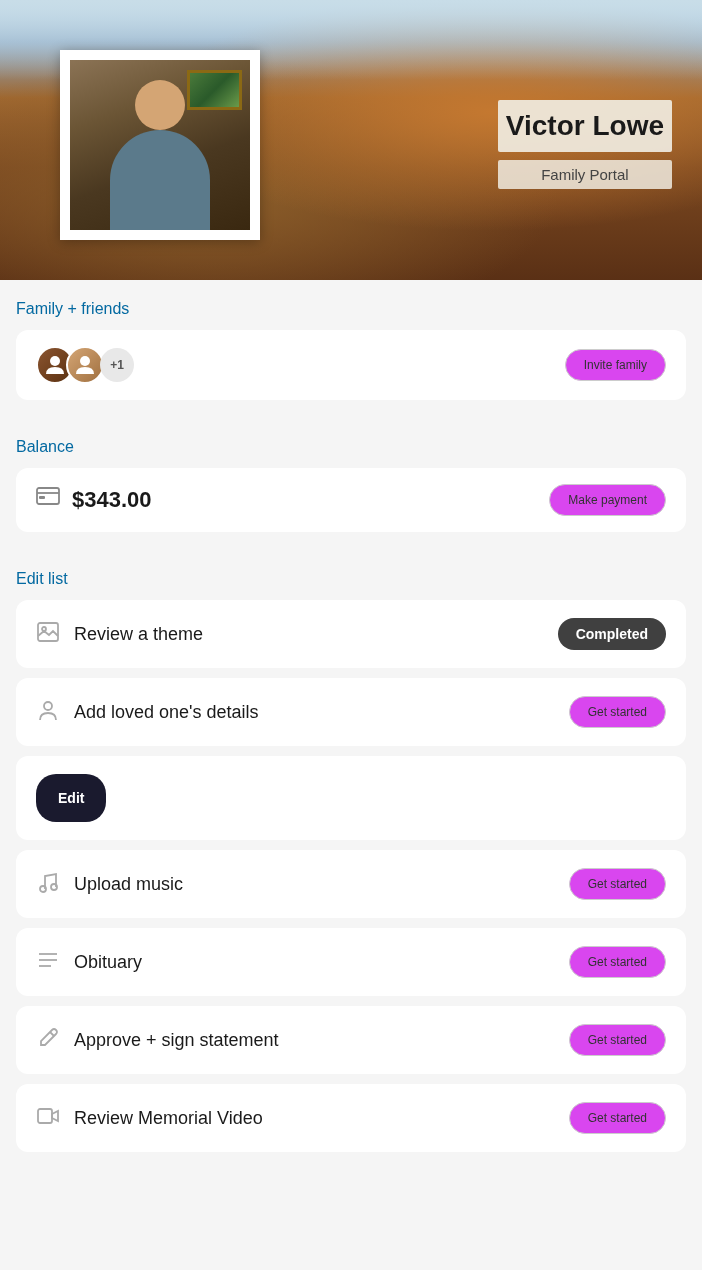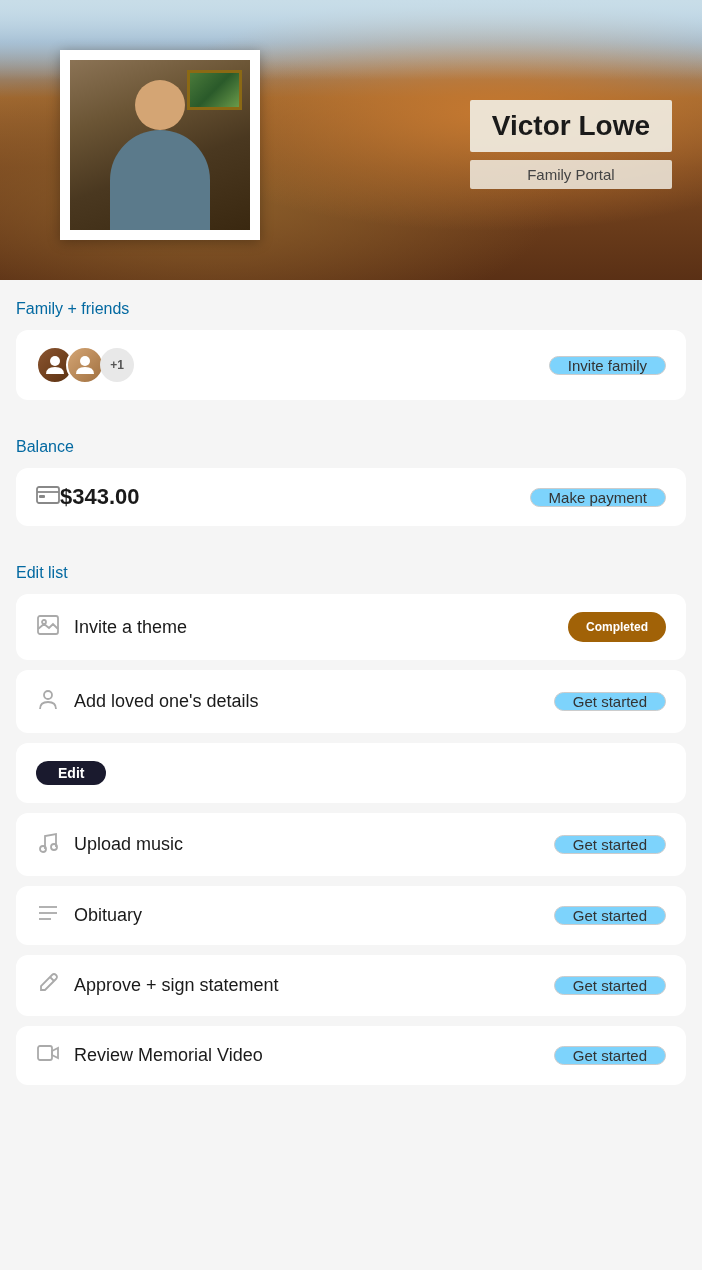--- a/index.html
+++ b/index.html
@@ -90,21 +90,21 @@
     }
 
     
     .hero-labels {
       position: absolute;
       right: 30px;
       top: 100px;
     }
     .hero-name {
       background: rgba(240,235,225,0.92);
-      padding: 10px 22px;
+      padding: 10px 8px;
       font-size: 28px;
       font-weight: 600;
       color: #1a1a1a;
       margin-bottom: 8px;
       border-radius: 2px;
     }
     .hero-portal {
       background: rgba(240,235,225,0.85);
       padding: 6px 35px;
       font-size: 15px;
@@ -169,53 +169,53 @@
       display: flex; align-items: center; justify-content: center;
       font-size: 12px;
       color: #555;
       margin-left: 4px;
       font-weight: 600;
     }
 
     
     .btn-outline {
       border: 1.5px solid #ccc;
-      background: #7dd3fc;
-      padding: 0 18px;
+      background: #d946ef;
+      padding: 8px 18px;
       border-radius: 20px;
-      font-size: 15px;
+      font-size: 12px;
       color: #333;
       cursor: pointer;
       white-space: nowrap;
     }
     .btn-completed {
-      background: #a16207;
+      background: #404040;
       color: white;
       border: none;
       padding: 8px 18px;
       border-radius: 20px;
-      font-size: 12px;
+      font-size: 14px;
       font-weight: 600;
       cursor: pointer;
     }
     .btn-edit {
       background: #1a1a2e;
       color: white;
       border: none;
-      padding: 4px 22px;
+      padding: 16px 22px;
       border-radius: 20px;
       font-size: 14px;
       font-weight: 600;
       cursor: pointer;
     }
 
     
     .balance-left {
       display: flex;
-      align-items: center;
+      gap: 12px;
     }
     .card-icon {
       color: #888;
       font-size: 20px;
     }
     .balance-amount {
       font-size: 22px;
       font-weight: 600;
       color: #1a1a1a;
     }
@@ -324,21 +324,21 @@
 
   <div class="task-card">
     <div class="task-left">
       <span class="task-icon">
         <svg width="22" height="20" viewBox="0 0 22 20" fill="none" stroke="#aaa" stroke-width="1.8">
           <rect x="1" y="1" width="20" height="18" rx="2"></rect>
           <circle cx="7" cy="7" r="2"></circle>
           <path d="M1 14 L7 9 L12 13 L16 9 L21 14"></path>
         </svg>
       </span>
-      <span class="task-label">Invite a theme</span>
+      <span class="task-label">Review a theme</span>
     </div>
     <button class="btn-completed">Completed</button>
   </div>
 
   <div class="task-card">
     <div class="task-left">
       <span class="task-icon">
         <svg width="20" height="22" viewBox="0 0 20 22" fill="none" stroke="#aaa" stroke-width="1.8">
           <circle cx="10" cy="7" r="4"></circle>
           <path d="M2 21 Q2 14 10 14 Q18 14 18 21"></path>

